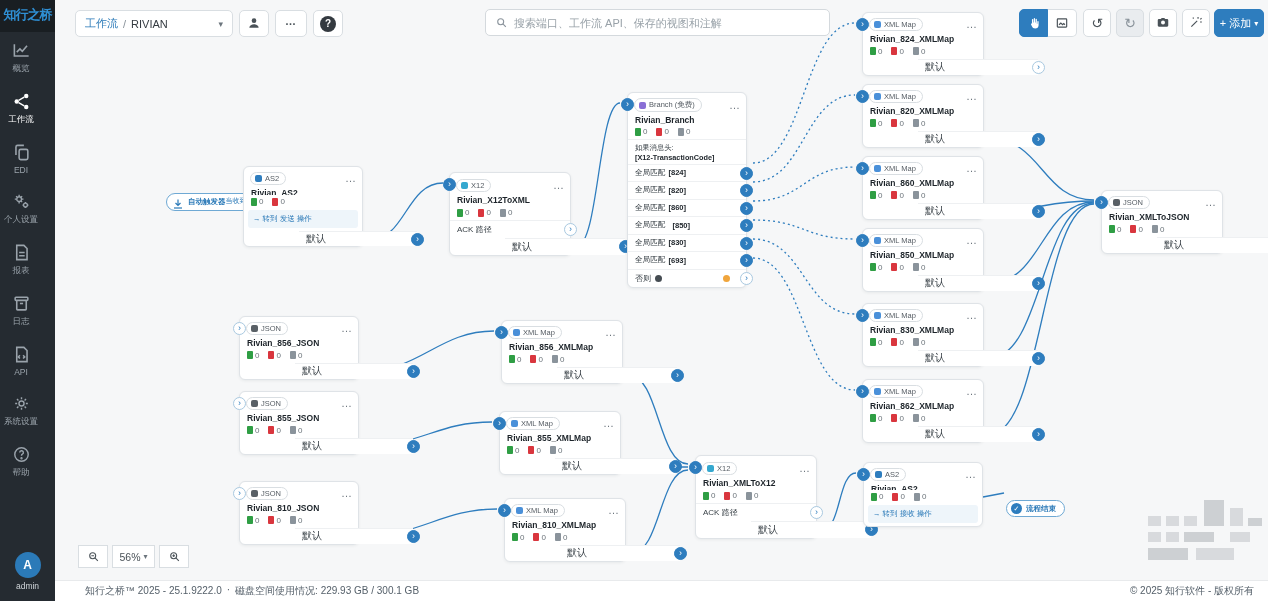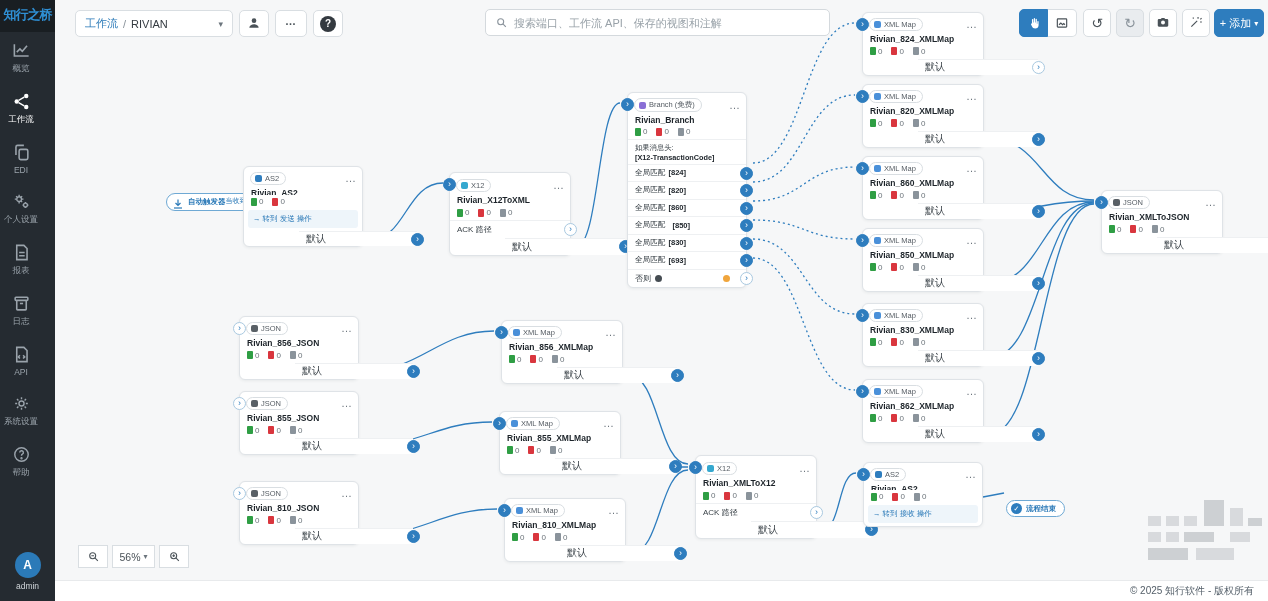--- a/index.html
+++ b/index.html
@@ -865,14 +865,19 @@
       </div>
     </nav>
   <div class="sb-spacer"></div>
   <div class="sb-user">
     <span class="avatar">A</span>
     <span>admin</span>
   </div>
 </div>
 
 <div class="footer">
+  <span class="f-left">
+    <span>知行之桥™ 2025 - 25.1.9222.0</span>
+    <span>·</span>
+    <span>磁盘空间使用情况: 229.93 GB / 300.1 GB</span>
+  </span>
   <span class="f-right">© 2025 知行软件 - 版权所有</span>
 </div>
 
 </body></html>

